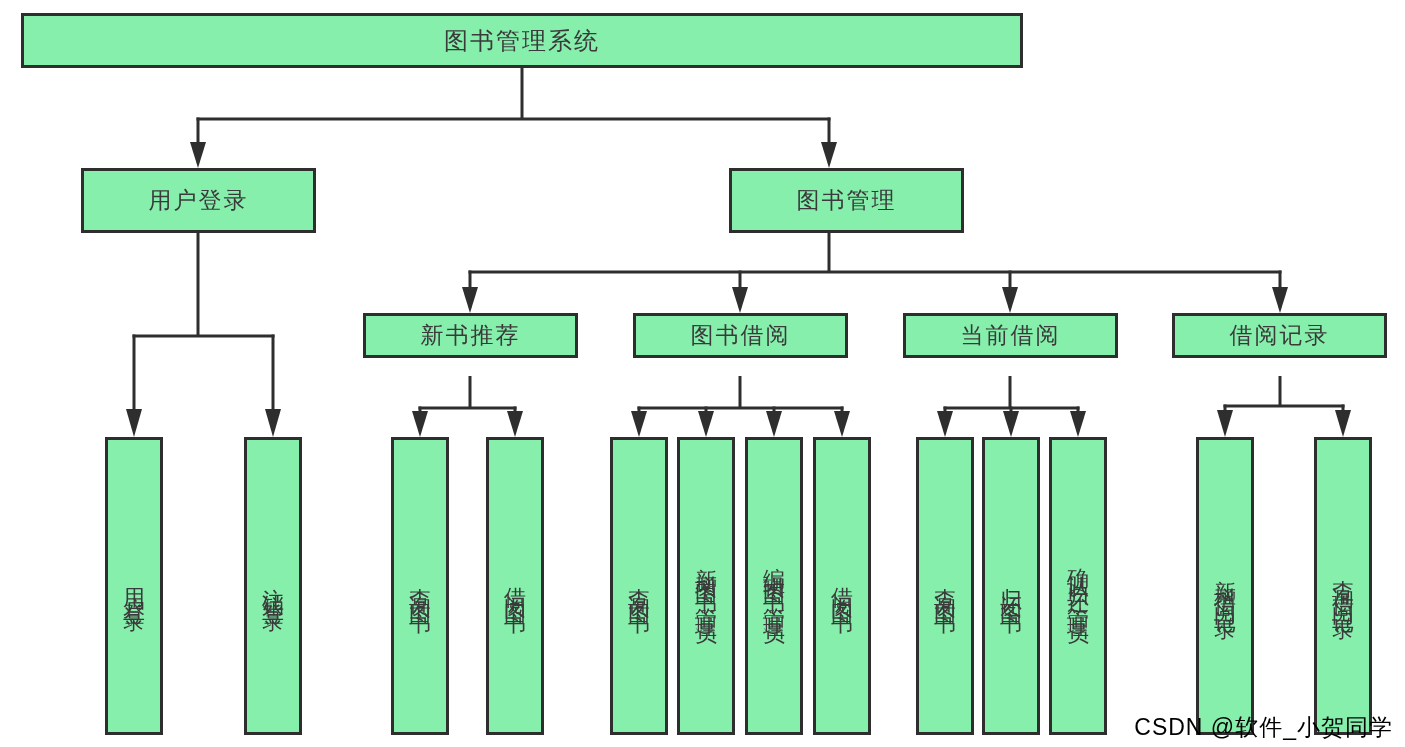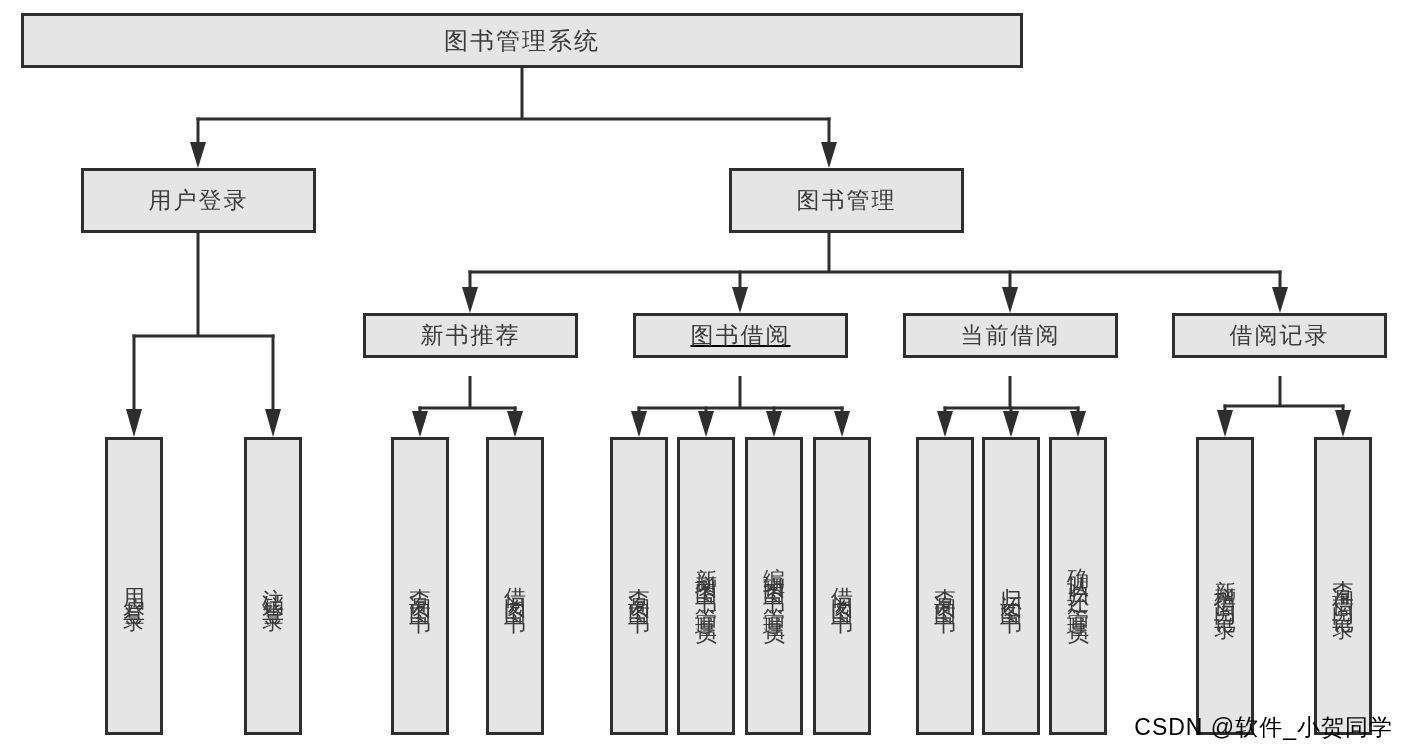--- a/index.html
+++ b/index.html
@@ -19,21 +19,21 @@
     position: absolute;
     left: 0;
     top: 0;
     width: 1405px;
     height: 747px;
   }
   .box {
     position: absolute;
     box-sizing: border-box;
     border: 3px solid #2e2e2e;
-    background: #e5e5e5;
+    background: #86efac;
     display: flex;
     align-items: center;
     justify-content: center;
   }
   .lvl1 { left: 21px; top: 13px; width: 1002px; height: 55px; }
   .lvl2 { top: 168px; width: 235px; height: 65px; }
   .lvl3 { top: 313px; width: 215px; height: 45px; }
   .leaf { top: 437px; width: 58px; height: 298px; }
   .hlabel {
     font-size: 23px;
@@ -137,21 +137,21 @@
   <div class="box lvl2" style="left:81px;">
     <span class="hlabel">用户登录</span>
   </div>
   <div class="box lvl2" style="left:712px;margin-left:17px;">
     <span class="hlabel">图书管理</span>
   </div>
 
   <div class="box lvl3" style="left:363px;">
     <span class="hlabel">新书推荐</span>
   </div>
-  <div class="box lvl3" style="left:633px;text-decoration:underline;">
+  <div class="box lvl3" style="left:633px;">
     <span class="hlabel">图书借阅</span>
   </div>
   <div class="box lvl3" style="left:903px;">
     <span class="hlabel">当前借阅</span>
   </div>
   <div class="box lvl3" style="left:1172px;">
     <span class="hlabel">借阅记录</span>
   </div>
 
   <div class="box leaf" style="left:105px;">

